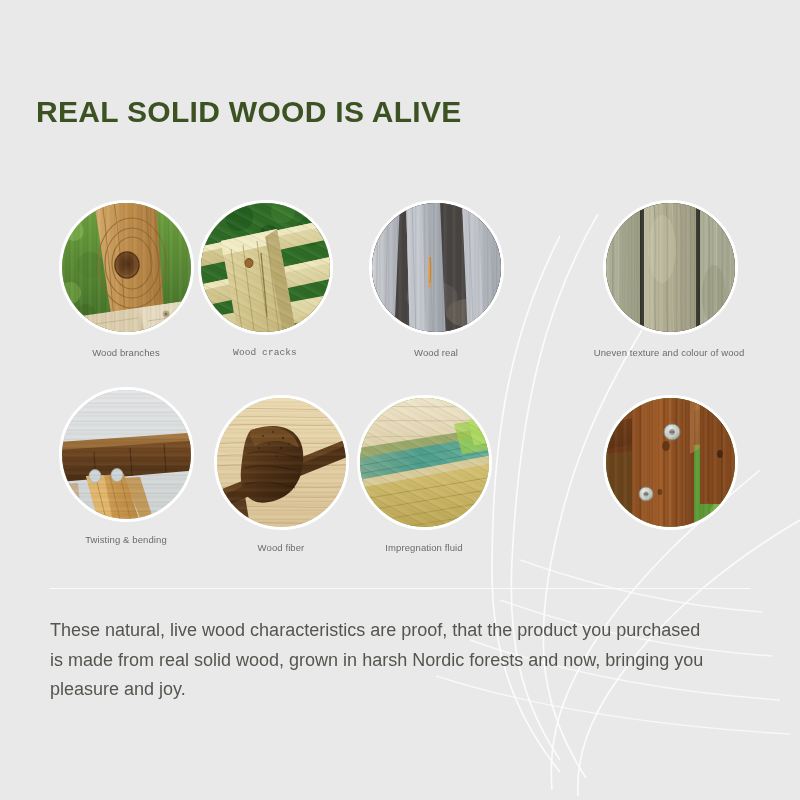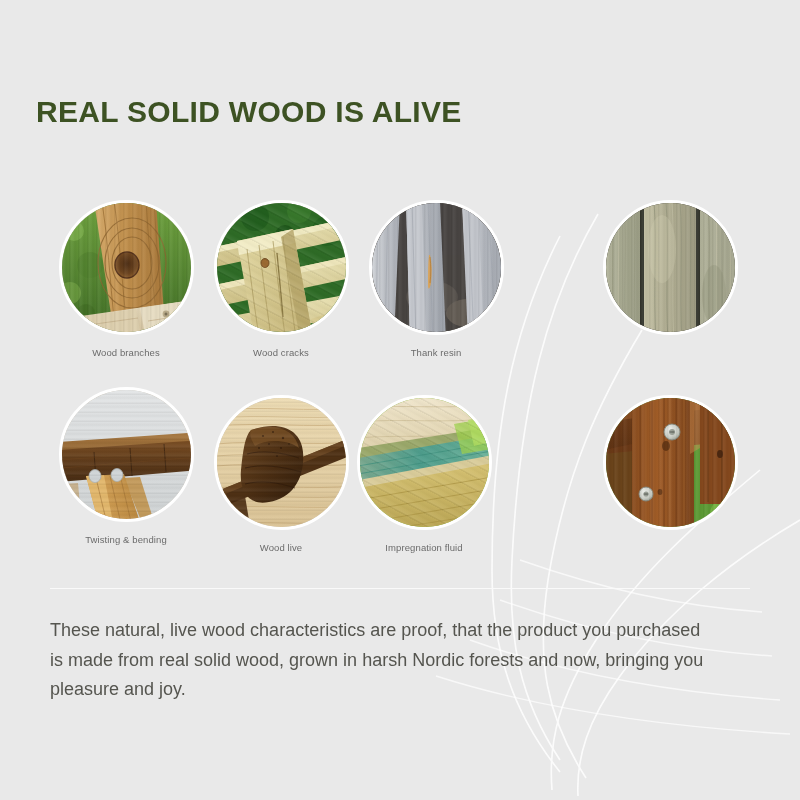--- a/index.html
+++ b/index.html
@@ -224,21 +224,21 @@
             <circle cx="38" cy="130" r="1.8" fill="#7d7258"></circle>
           <circle cx="106" cy="113" r="3.4" fill="#b9ab8a"></circle>
             <circle cx="106" cy="113" r="1.5" fill="#7d7258"></circle>
         </svg>
         <div class="grain-v"></div>
       </div>
     </div>
     <div class="caption">Wood branches</div>
   </div>
 
-  <div class="cell" style="left:203px; top:200px;">
+  <div class="cell" style="left:187px; top:200px;font-family:Liberation Mono, monospace;">
     <div class="circle">
       <div class="art">
         <svg width="140" height="140" viewBox="0 0 140 140" preserveAspectRatio="xMidYMid slice">
           <defs>
             <linearGradient id="g2slat" x1="0" y1="0" x2="0" y2="1">
               <stop offset="0%" stop-color="#e9e2b4"></stop>
                 <stop offset="100%" stop-color="#cbbd82"></stop>
             </linearGradient>
             <linearGradient id="g2face" x1="0" y1="0" x2="1" y2="1">
               <stop offset="0%" stop-color="#e3d9a4"></stop>
@@ -311,21 +311,21 @@
             <path d="M8 0 L 6 140"></path>
               <path d="M18 0 L 15 140"></path>
           </g>
           <path d="M60 54 C 62 62, 62 72, 61 82 C 60 88, 58 90, 58 84 C 58 72, 58 62, 59 54 Z" fill="#d9a45c"></path>
           <path d="M60 56 C 61 64, 61 74, 60 82" stroke="#b5813c" stroke-width="0.8" fill="none"></path>
           <polygon points="24,138 0,140 0,126" fill="#b7bac0"></polygon>
         </svg>
         <div class="grain-v"></div>
       </div>
     </div>
-    <div class="caption">Thank resin</div>
+    <div class="caption">Wood real</div>
   </div>
 
   <div class="cell" style="left:592px; top:200px;">
     <div class="circle">
       <div class="art">
         <svg width="140" height="140" viewBox="0 0 140 140" preserveAspectRatio="xMidYMid slice">
           <defs>
             <linearGradient id="g4p1" x1="0" y1="0" x2="1" y2="0">
               <stop offset="0%" stop-color="#b5b69e"></stop>
                 <stop offset="60%" stop-color="#a3a58c"></stop>
@@ -366,20 +366,21 @@
             <path d="M126 0 C 128 44, 125 94, 127 140"></path>
           </g>
           <g opacity="0.35">
             <ellipse cx="58" cy="48" rx="14" ry="34" fill="#cfcbb0"></ellipse>
             <ellipse cx="110" cy="94" rx="12" ry="30" fill="#8e9077"></ellipse>
           </g>
         </svg>
         <div class="grain-v"></div>
       </div>
     </div>
+    <div class="caption caption-wide">Uneven texture and colour of wood</div>
   </div>
 
   <div class="cell" style="left:48px; top:387px;">
     <div class="circle">
       <div class="art">
         <svg width="140" height="140" viewBox="0 0 140 140" preserveAspectRatio="xMidYMid slice">
           <defs>
             <linearGradient id="g5bg" x1="0" y1="0" x2="0" y2="1">
               <stop offset="0%" stop-color="#e3e5e6"></stop>
                 <stop offset="100%" stop-color="#cdd1d2"></stop>
@@ -477,21 +478,21 @@
           <g stroke="#2e1b0b" stroke-width="0.8" fill="none" opacity="0.8">
             <path d="M32 58 C 46 54, 66 56, 84 62"></path>
             <path d="M30 72 C 46 68, 66 70, 86 76"></path>
             <path d="M30 88 C 46 84, 62 86, 80 92"></path>
           </g>
           <polygon points="0,112 30,100 34,124 0,134" fill="#4a2c12" opacity="0.9"></polygon>
         </svg>
         <div class="grain-h"></div>
       </div>
     </div>
-    <div class="caption">Wood live</div>
+    <div class="caption">Wood fiber</div>
   </div>
 
   <div class="cell" style="left:346px; top:395px;">
     <div class="circle">
       <div class="art">
         <svg width="140" height="140" viewBox="0 0 140 140" preserveAspectRatio="xMidYMid slice">
           <defs>
             <linearGradient id="g7bot" x1="0" y1="0" x2="0" y2="1">
               <stop offset="0%" stop-color="#d6c273"></stop>
                 <stop offset="100%" stop-color="#b8a352"></stop>

